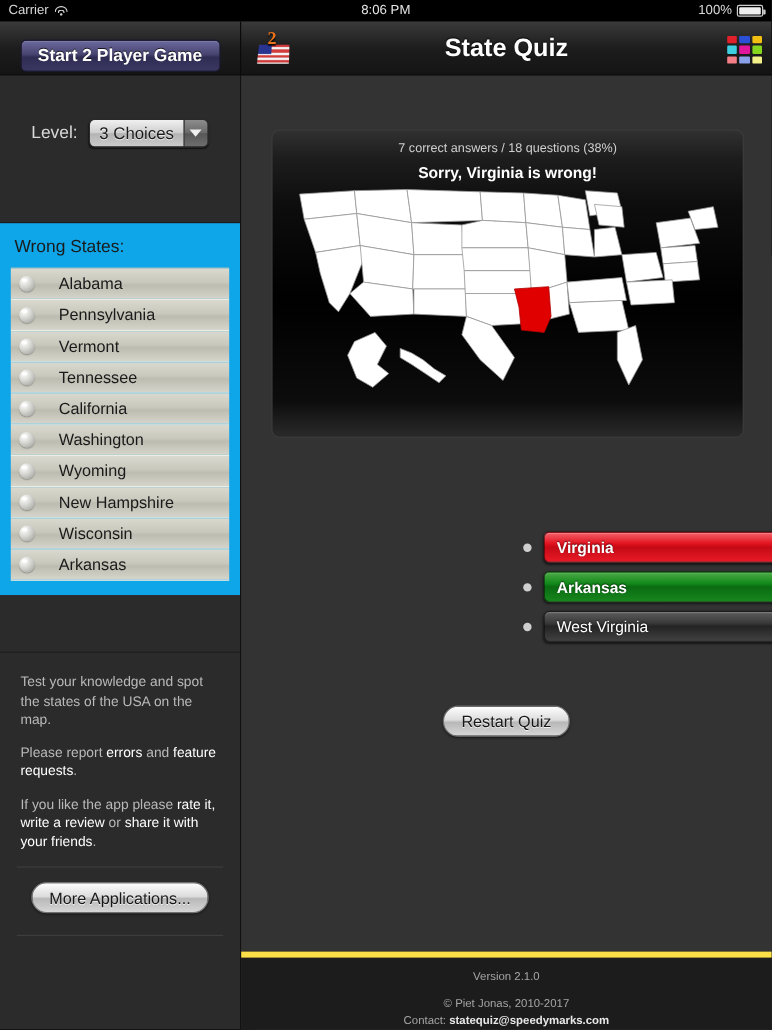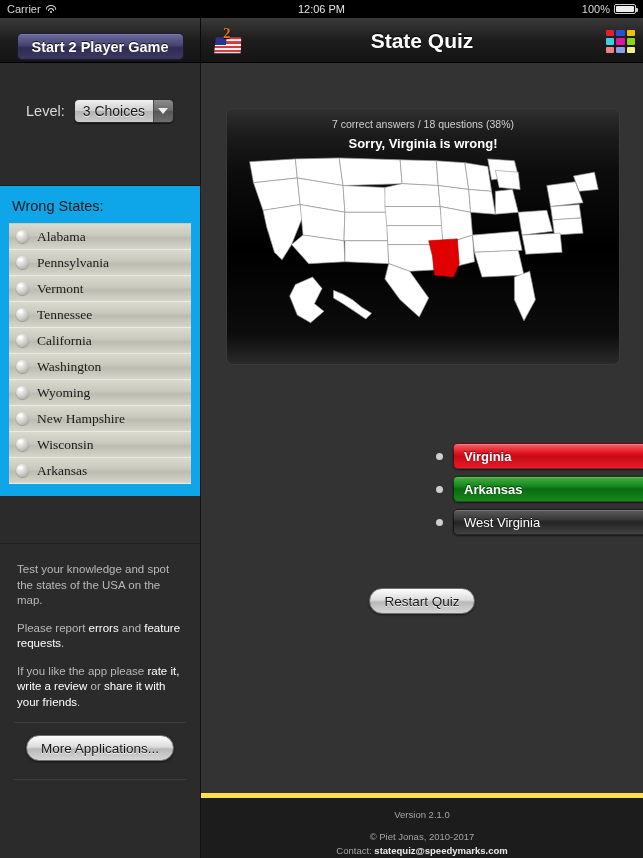--- a/index.html
+++ b/index.html
@@ -82,23 +82,23 @@
     width:20px; background:linear-gradient(180deg,#8d8d8d 0%,#6a6a6a 48%,#575757 52%,#6e6e6e 100%);
     display:flex; align-items:center; justify-content:center; border-left:1px solid #4a4a4a;
   }
   .select .arrow i{ width:0;height:0;border-left:5px solid transparent;border-right:5px solid transparent;
                     border-top:6px solid #efefef; display:block; }
 
   .wrong-panel{ background:#0ea5e9; padding:10px 9px 12px 9px; }
   .wrong-title{ font-size:14.5px; color:#1a1a1a; margin:2px 0 9px 3px; }
   .wlist{ list-style:none; border-top:1px solid #c9c9bd; }
   .wlist li{
-    height:26px; display:flex; align-items:center; gap:8px; padding-left:7px;
+    height:26px; display:flex; align-items:center; gap:20px; padding-left:7px;
     background:linear-gradient(180deg,#d9d9cf 0%,#c8c8bd 45%,#bcbcb1 55%,#d5d5cb 100%);
-    border-bottom:1px solid #ecece0; color:#1a1a1a; font-size:13.5px;font-family:Liberation Serif, serif;
+    border-bottom:1px solid #ecece0; color:#1a1a1a; font-size:13.5px;
   }
   .wball{
     width:13px; height:13px; border-radius:50%; flex:0 0 13px;
     background:radial-gradient(circle at 32% 28%, #ffffff 0%, #d7d7d3 42%, #9a9a96 100%);
     box-shadow:0 1px 1px rgba(0,0,0,.25);
     position:relative;
   }
   .wball::after{ content:""; position:absolute; left:2px; top:1.5px; width:5px; height:3.5px;
                  border-radius:50%; background:rgba(255,255,255,.85); }
 
@@ -155,21 +155,21 @@
 
   <div class="statusbar">
     <div class="sb-left">
       <span>Carrier</span>
       <span class="wifi">
           <i></i>
           <i></i>
           <i></i>
         </span>
     </div>
-    <div class="sb-center">12:06 PM</div>
+    <div class="sb-center">8:06 PM</div>
     <div class="sb-right">
       <span>100%</span>
       <span class="batt">
           <i></i>
         </span>
     </div>
   </div>
 
   <div class="navbar">
     <div class="nav-left">

